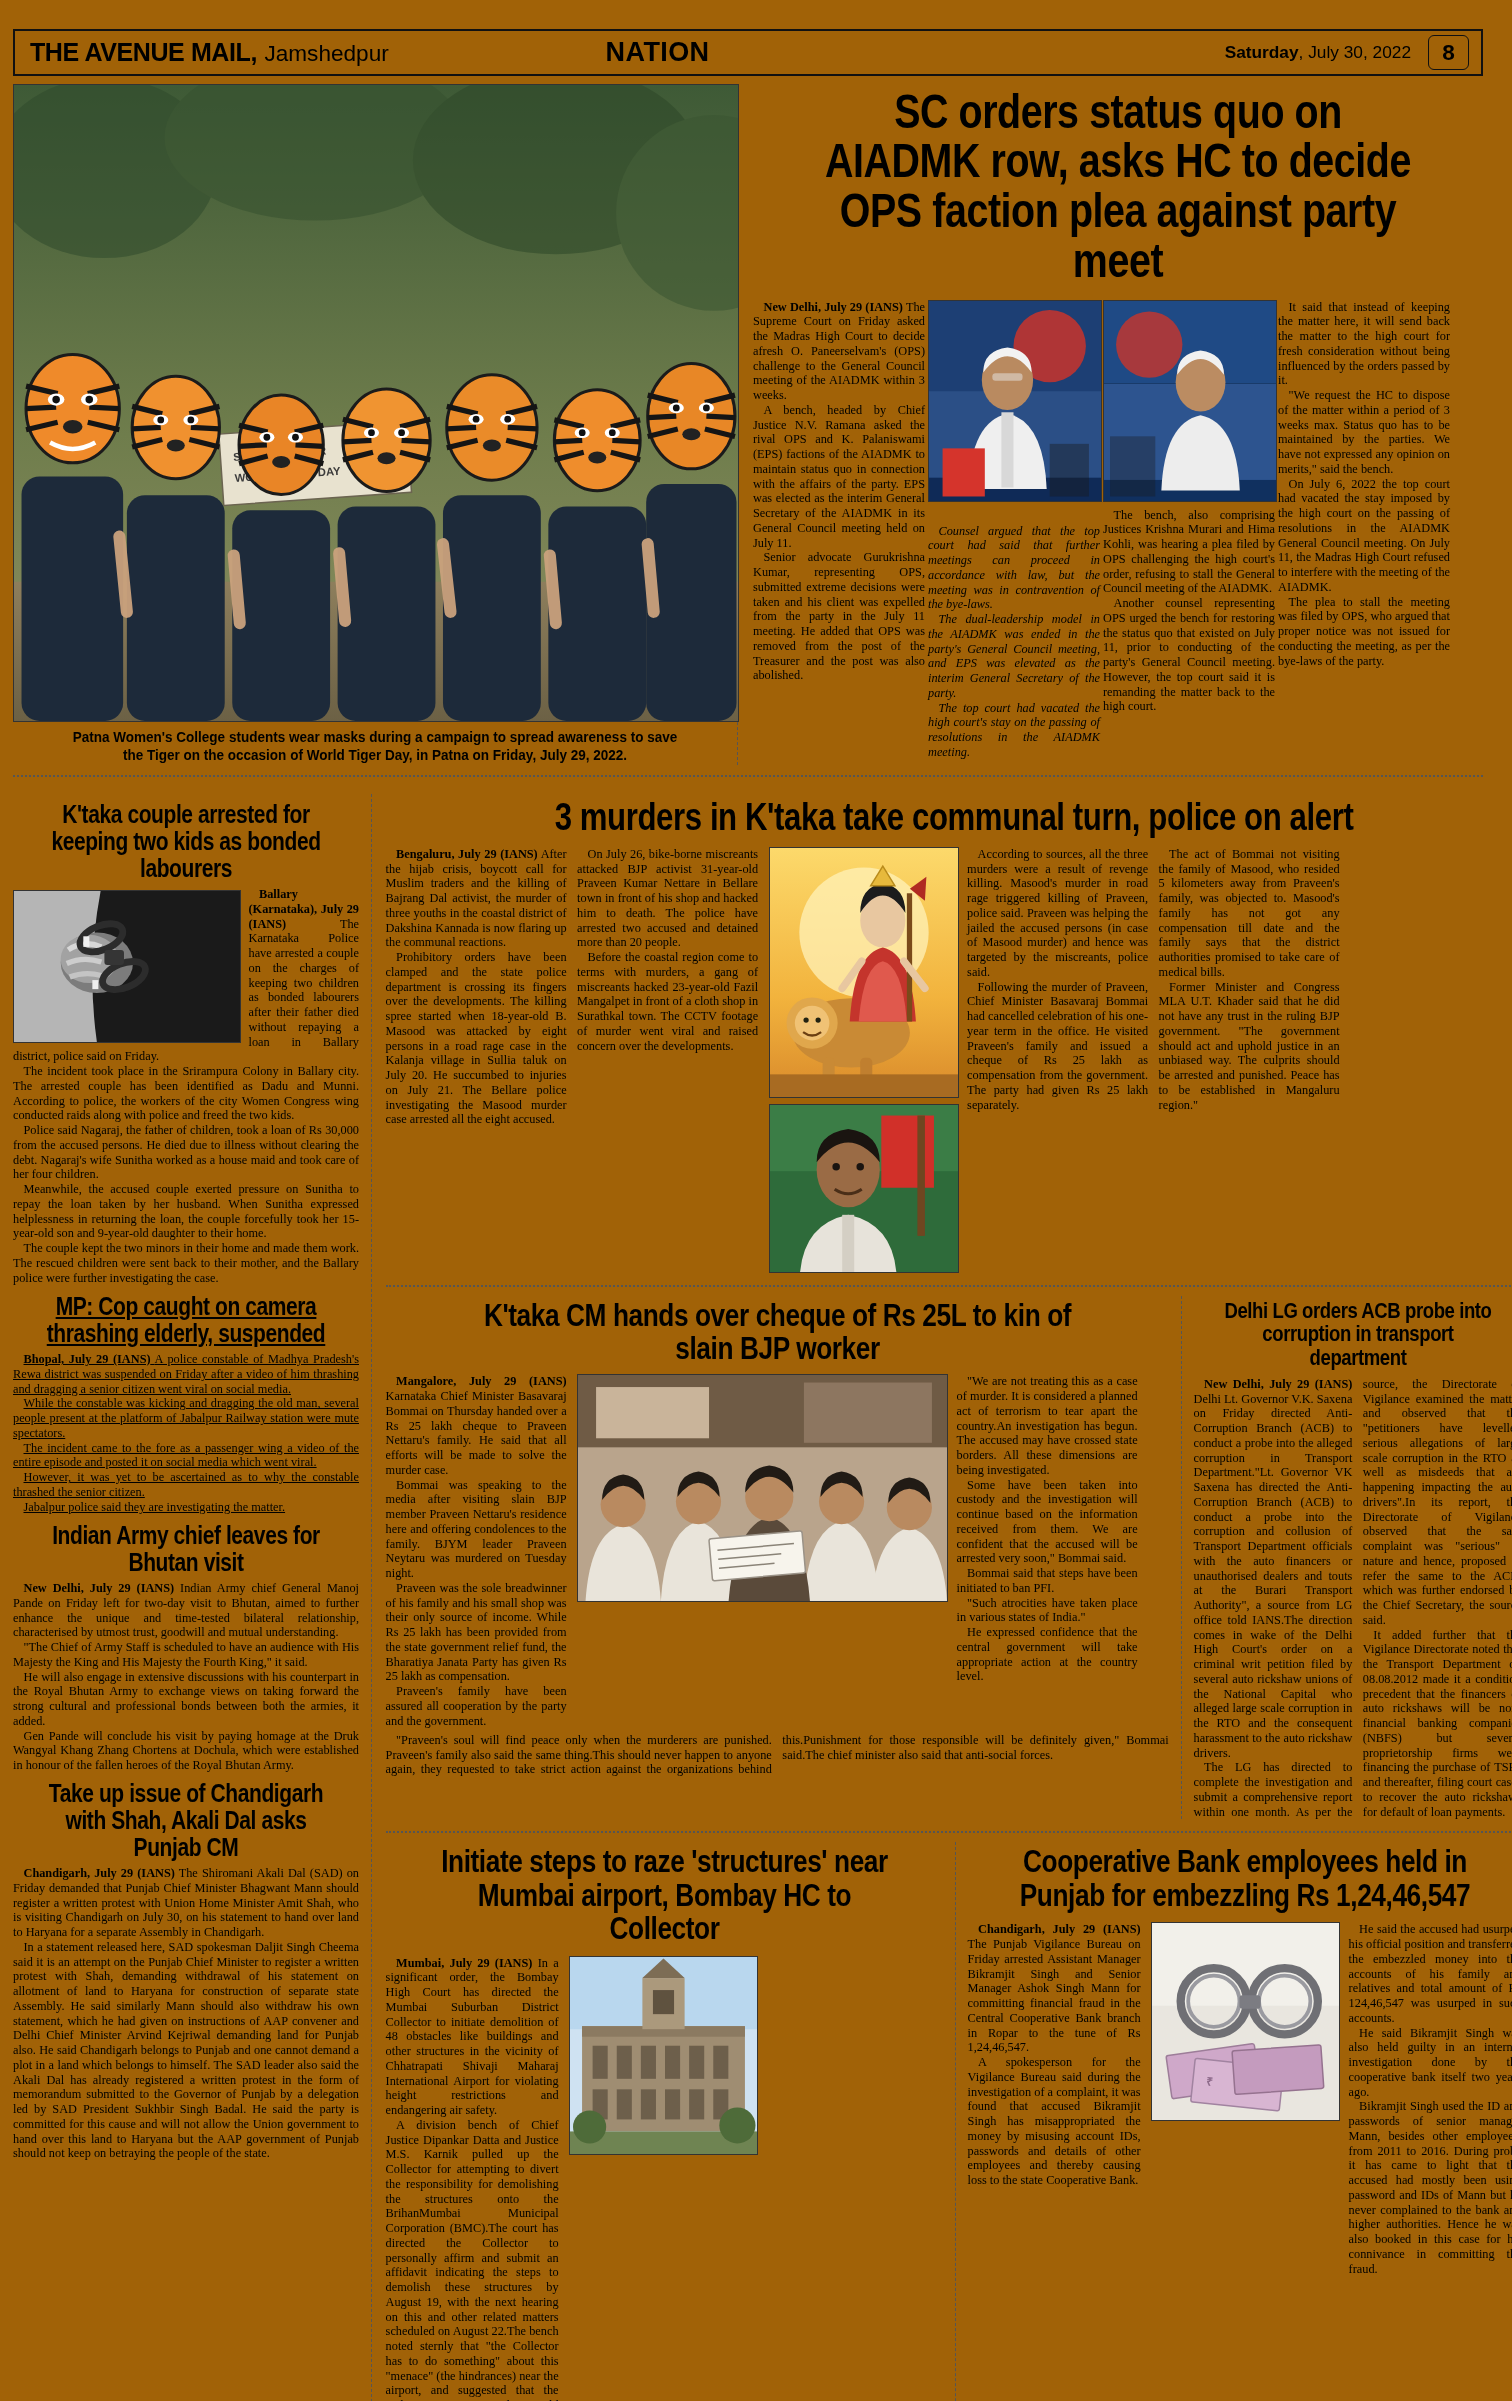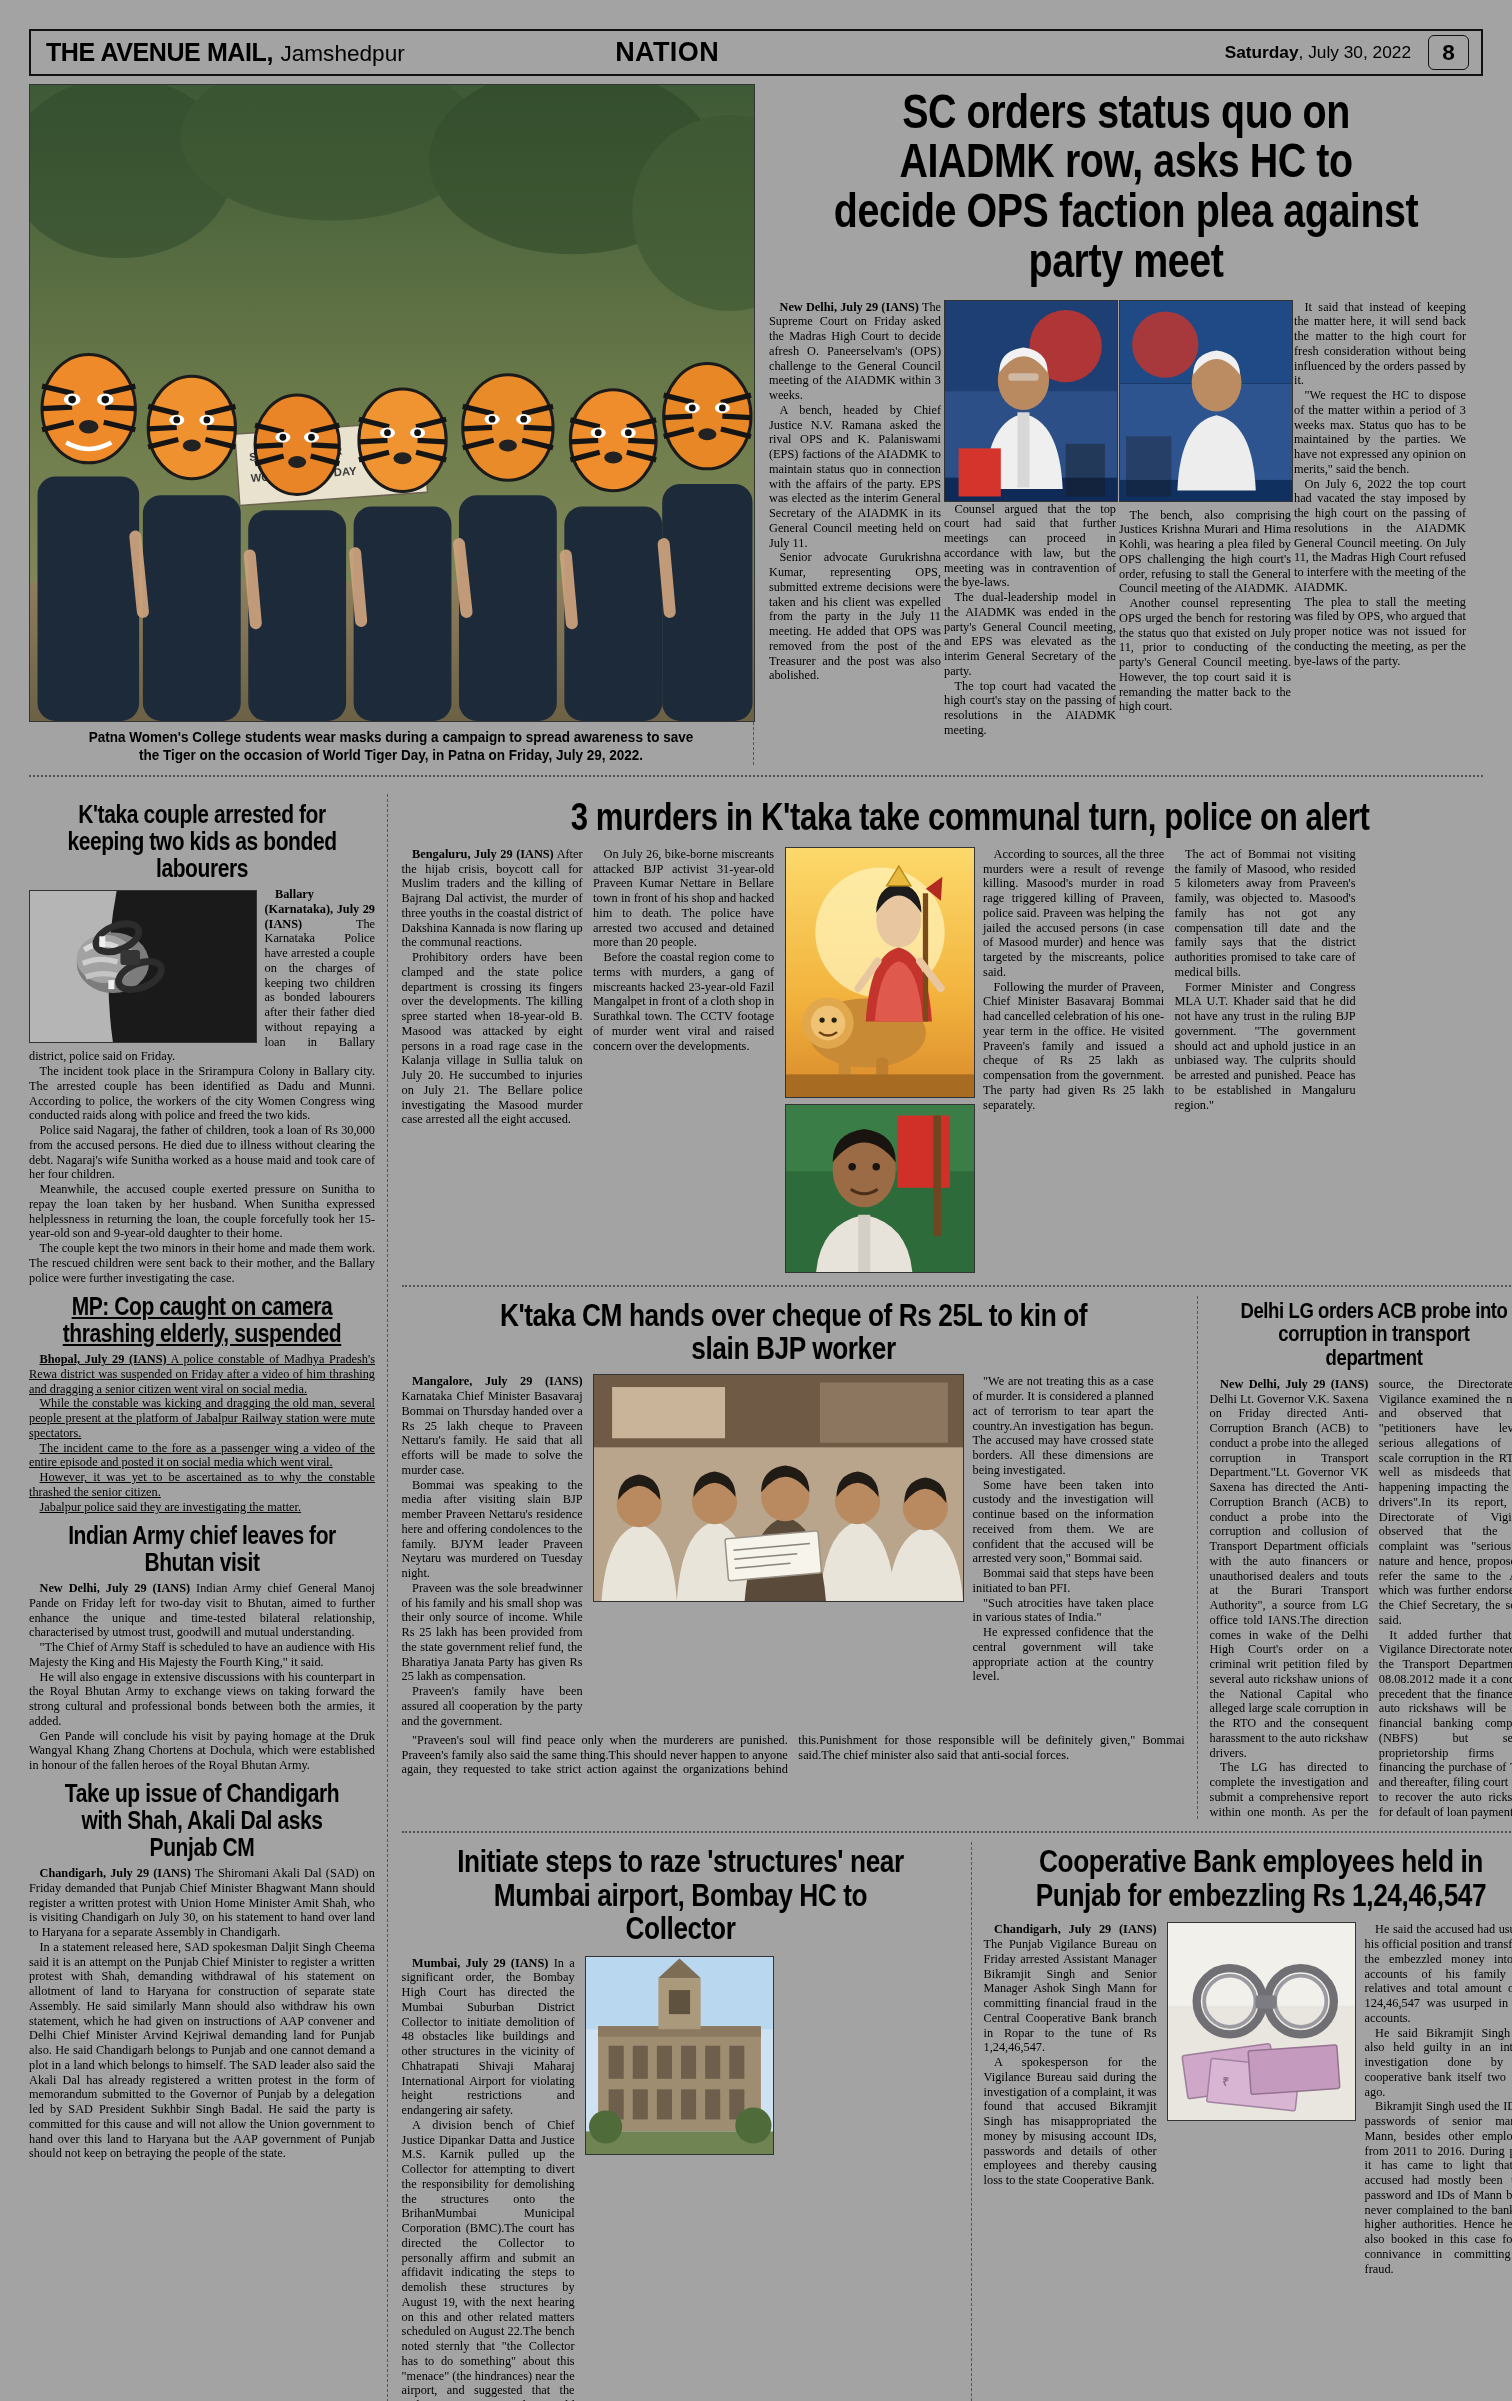--- a/index.html
+++ b/index.html
@@ -13,22 +13,22 @@
     font-family: "Liberation Serif", serif;
     color: #000;
     -webkit-font-smoothing: antialiased;
   }
 
   .page {
     position: relative;
     width: 1512px;
     height: 2401px;
     box-sizing: border-box;
-    padding: 29px 29px 21px 29px;
-    background: #a3a3a3;
+    padding: 29px 29px 21px 13px;
+    background: #a16207;
   }
 
   
   .masthead {
     border: 2.3px solid #111;
     height: 47px;
     display: flex;
     align-items: center;
     padding: 0 12px 0 15px;
     box-sizing: border-box;
@@ -315,21 +315,21 @@
                 <ellipse cx="104" cy="105" rx="34" ry="40" fill="#b98a60"></ellipse>
                 <path d="M72,95 Q104,52 136,95 Q136,66 104,62 Q72,66 72,95Z" fill="#f2f2f2"></path>
                 <rect x="84" y="96" width="40" height="10" rx="4" fill="#e8e8e8" opacity="0.5"></rect>
                 <path d="M52,250 Q56,160 104,150 Q152,160 156,250 Z" fill="#efefef"></path>
                 <rect x="96" y="148" width="16" height="100" fill="#d8d8d8"></rect>
               </g>
               <rect x="18" y="196" width="56" height="64" fill="#d5342c"></rect>
               <rect x="160" y="190" width="52" height="70" fill="#1a1a1a" opacity="0.4"></rect>
             </svg>
           </div>
-          <div class="body-txt" style="margin-top:0;">
+          <div class="body-txt" style="margin-top:22px;font-style:italic;">
             <p>Counsel argued that the top court had said that further meetings can proceed in accordance with law, but the meeting was in contravention of the bye-laws.</p>
             <p>The dual-leadership model in the AIADMK was ended in the party's General Council meeting, and EPS was elevated as the interim General Secretary of the party.</p>
             <p>The top court had vacated the high court's stay on the passing of resolutions in the AIADMK meeting.</p>
           </div>
         </div>
 
         <div style="width:172px;">
           <div class="photo" style="width:172px;height:200px;">
             <svg width="172" height="200" viewBox="0 0 228 266" preserveAspectRatio="none">
               <rect width="228" height="266" fill="#2d548f"></rect>

